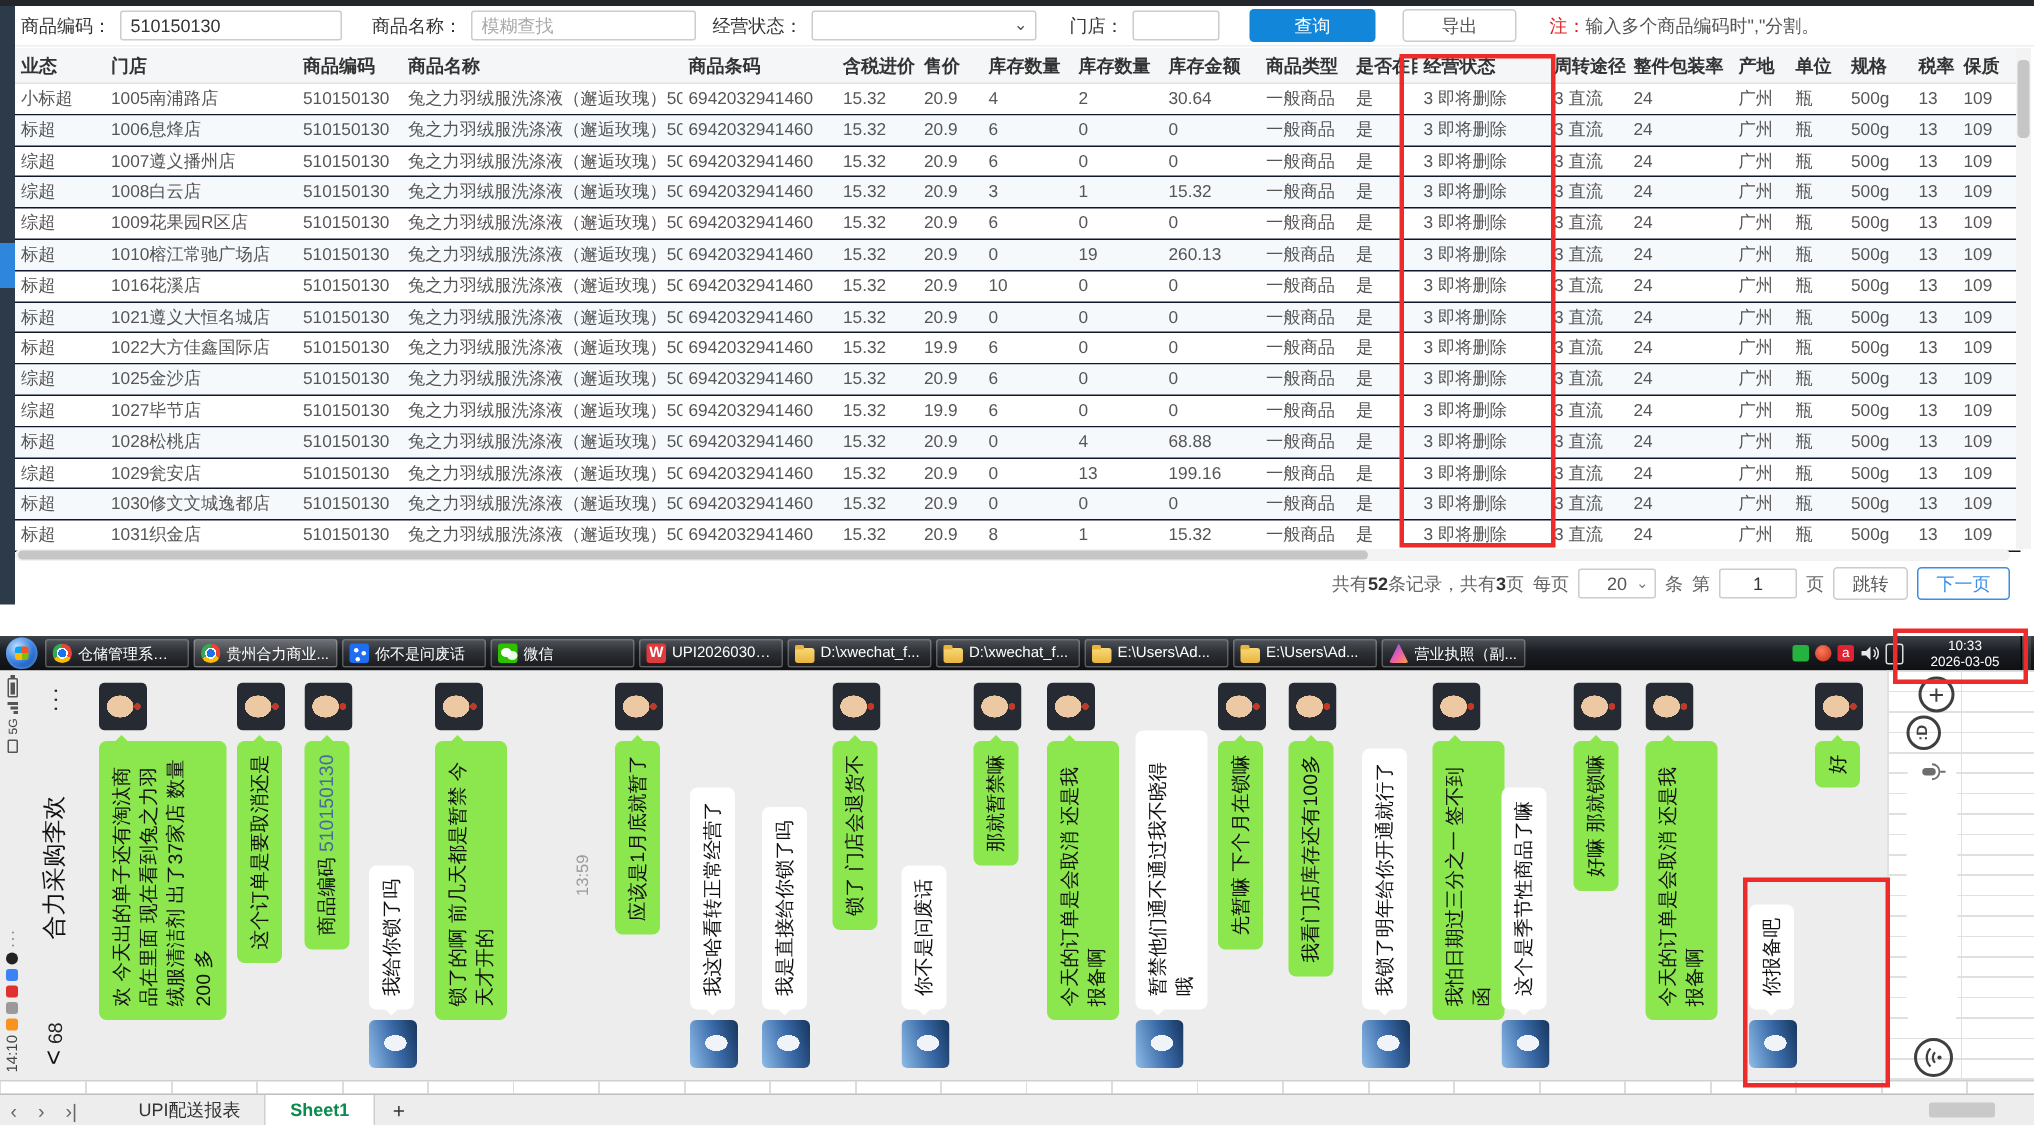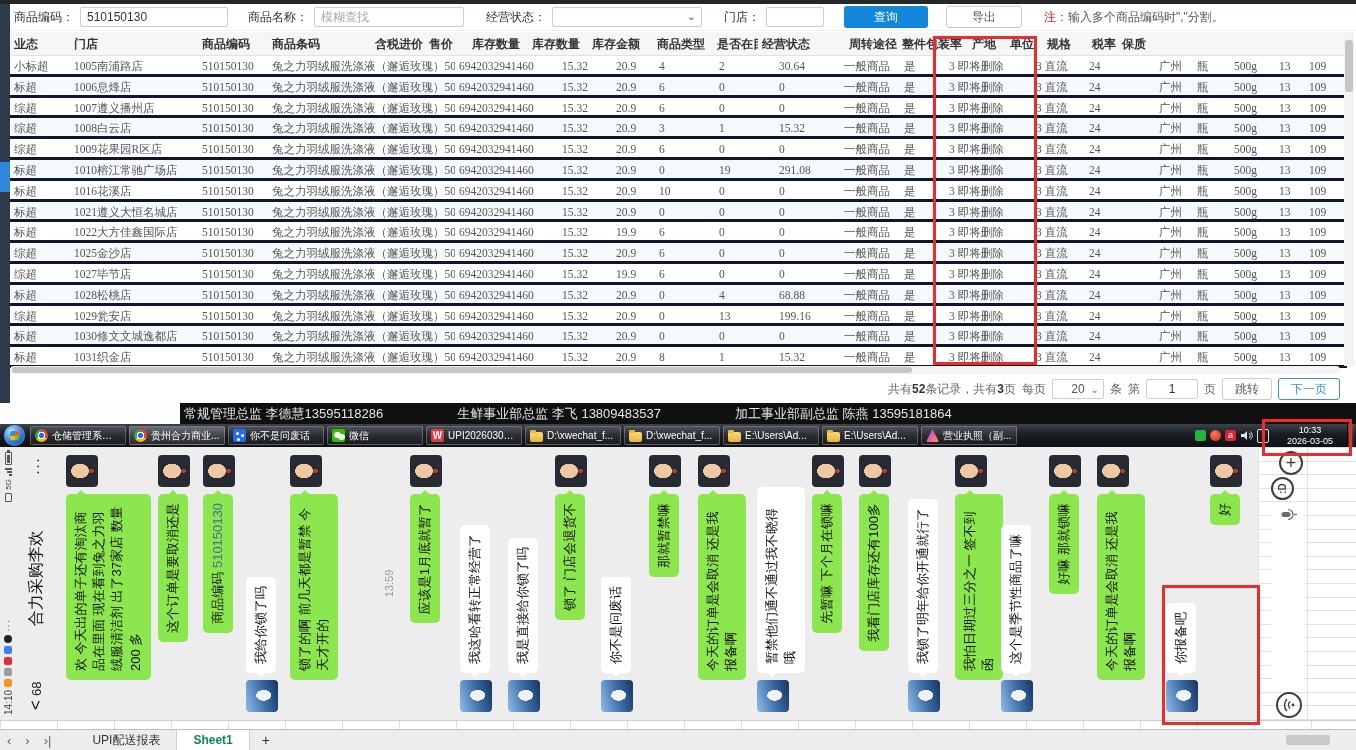--- a/index.html
+++ b/index.html
@@ -23,21 +23,21 @@
   .f-select{width:150px;height:20px;border:1px solid #ccc;border-radius:2px;background:#fff;position:relative;}
   .f-select .chev{position:absolute;right:5px;top:2px;color:#555;font-size:11px;}
   .btn-search{width:84px;height:22px;background:#1286d8;color:#fff;border:none;border-radius:3px;
     font-size:12px;margin-left:14px;}
   .btn-export{width:76px;height:22px;background:#fff;color:#555;border:1px solid #ccc;border-radius:3px;
     font-size:12px;margin-left:12px;}
   .note{margin-left:16px;font-size:12px;color:#555;}
   .note .red{color:#e02020;}
 
   .table-wrap{position:absolute;left:10px;top:28px;width:1337px;}
-  .tr{display:flex;height:20.8px;line-height:20.8px;border-bottom:3px solid #0f172a;font-family:Liberation Serif, serif;}
+  .tr{display:flex;height:20.8px;line-height:20.8px;border-bottom:1px solid #0f172a;}
   .thr{display:flex;height:24px;line-height:24px;background:#f5f6f7;border-bottom:1px solid #e2e2e2;}
   .th{flex:none;font-size:12px;font-weight:bold;color:#333;padding:0 4px;overflow:hidden;white-space:nowrap;}
   .td{flex:none;font-size:11.5px;color:#555;padding:0 4px;overflow:hidden;white-space:nowrap;}
   .tbody .tr:nth-child(even){background:#f6f9fc;}
 
   .h-scroll{position:absolute;left:10px;top:362px;width:1330px;height:8px;background:#f3f3f3;border-radius:4px;}
   .h-thumb{position:absolute;left:2px;top:1px;width:900px;height:6px;background:#c6c6c6;border-radius:3px;}
   .v-scroll{position:absolute;right:2px;top:28px;width:10px;height:334px;background:#f3f3f3;}
   .v-thumb{position:absolute;left:1px;top:8px;width:8px;height:52px;background:#c6c6c6;border-radius:3px;}
 
@@ -177,36 +177,37 @@
   <div class="webapp">
     <div class="left-rail">
       <div class="rail-tab"></div>
     </div>
 
     <div class="filterbar">
       <span>商品编码：</span>
       <input class="f-input" style="width: 148px;" value="510150130">
       <span style="margin-left:14px">商品名称：</span>
       <input class="f-input" style="width: 150px;" placeholder="模糊查找">
-      <span style="margin-left:16px">经营状态：</span>
+      <span style="margin-left:5px">经营状态：</span>
       <div class="f-select">
         <span class="chev">⌄</span>
       </div>
       <span style="margin-left:16px">门店：</span>
       <input class="f-input" style="width: 58px;">
       <button class="btn-search">查询</button>
       <button class="btn-export">导出</button>
       <span class="note"><span class="red">注：</span><span>输入多个商品编码时","分割。</span></span>
     </div>
 
     <div class="table-wrap">
       <div class="thr">
           <div class="th" style="width: 60px;">业态</div>
           <div class="th" style="width: 128px;">门店</div>
           <div class="th" style="width: 70px;">商品编码</div>
+          <div class="th" style="width: 187px;">商品名称</div>
           <div class="th" style="width: 103px;">商品条码</div>
           <div class="th" style="width: 54px;">含税进价</div>
           <div class="th" style="width: 43px;">售价</div>
           <div class="th" style="width: 60px;">库存数量</div>
           <div class="th" style="width: 60px;">库存数量</div>
           <div class="th" style="width: 65px;">库存金额</div>
           <div class="th" style="width: 60px;">商品类型</div>
           <div class="th" style="width: 45px;">是否在目录</div>
           <div class="th" style="width: 87px;">经营状态</div>
           <div class="th" style="width: 53px;">周转途径</div>
@@ -331,21 +332,21 @@
           <div class="tr">
             <div class="td" style="width: 60px;">标超</div>
             <div class="td" style="width: 128px;">1010榕江常驰广场店</div>
             <div class="td" style="width: 70px;">510150130</div>
             <div class="td" style="width: 187px;">兔之力羽绒服洗涤液（邂逅玫瑰）500g</div>
             <div class="td" style="width: 103px;">6942032941460</div>
             <div class="td" style="width: 54px;">15.32</div>
             <div class="td" style="width: 43px;">20.9</div>
             <div class="td" style="width: 60px;">0</div>
             <div class="td" style="width: 60px;">19</div>
-            <div class="td" style="width: 65px;">291.08</div>
+            <div class="td" style="width: 65px;">260.13</div>
             <div class="td" style="width: 60px;">一般商品</div>
             <div class="td" style="width: 45px;">是</div>
             <div class="td" style="width: 87px;">3 即将删除</div>
             <div class="td" style="width: 53px;">3 直流</div>
             <div class="td" style="width: 70px;">24</div>
             <div class="td" style="width: 38px;">广州</div>
             <div class="td" style="width: 37px;">瓶</div>
             <div class="td" style="width: 45px;">500g</div>
             <div class="td" style="width: 30px;">13</div>
             <div class="td" style="width: 42px;">109</div>
@@ -564,25 +565,20 @@
       <span class="pg-select"><span>20</span><span class="chev">⌄</span></span>
       <span>条</span>
       <span>第</span>
       <input class="pg-input" value="1" style="">
       <span>页</span>
       <button class="pg-btn">跳转</button>
       <button class="pg-btn pg-next">下一页</button>
     </div>
   </div>
 
-  <div class="contact-bar">
-      <span class="contact-item">常规管理总监 李德慧13595118286</span>
-      <span class="contact-item">生鲜事业部总监 李飞 13809483537</span>
-      <span class="contact-item">加工事业部副总监 陈燕 13595181864</span>
-    </div>
 
   <div class="taskbar">
     <div class="orb">
       <div class="flag"></div>
     </div>
     <div class="tb-buttons">
         <div class="tb-btn">
           <span class="tbi tbi-chrome"></span>
           <span class="tb-label">仓储管理系统 ...</span>
         </div>

